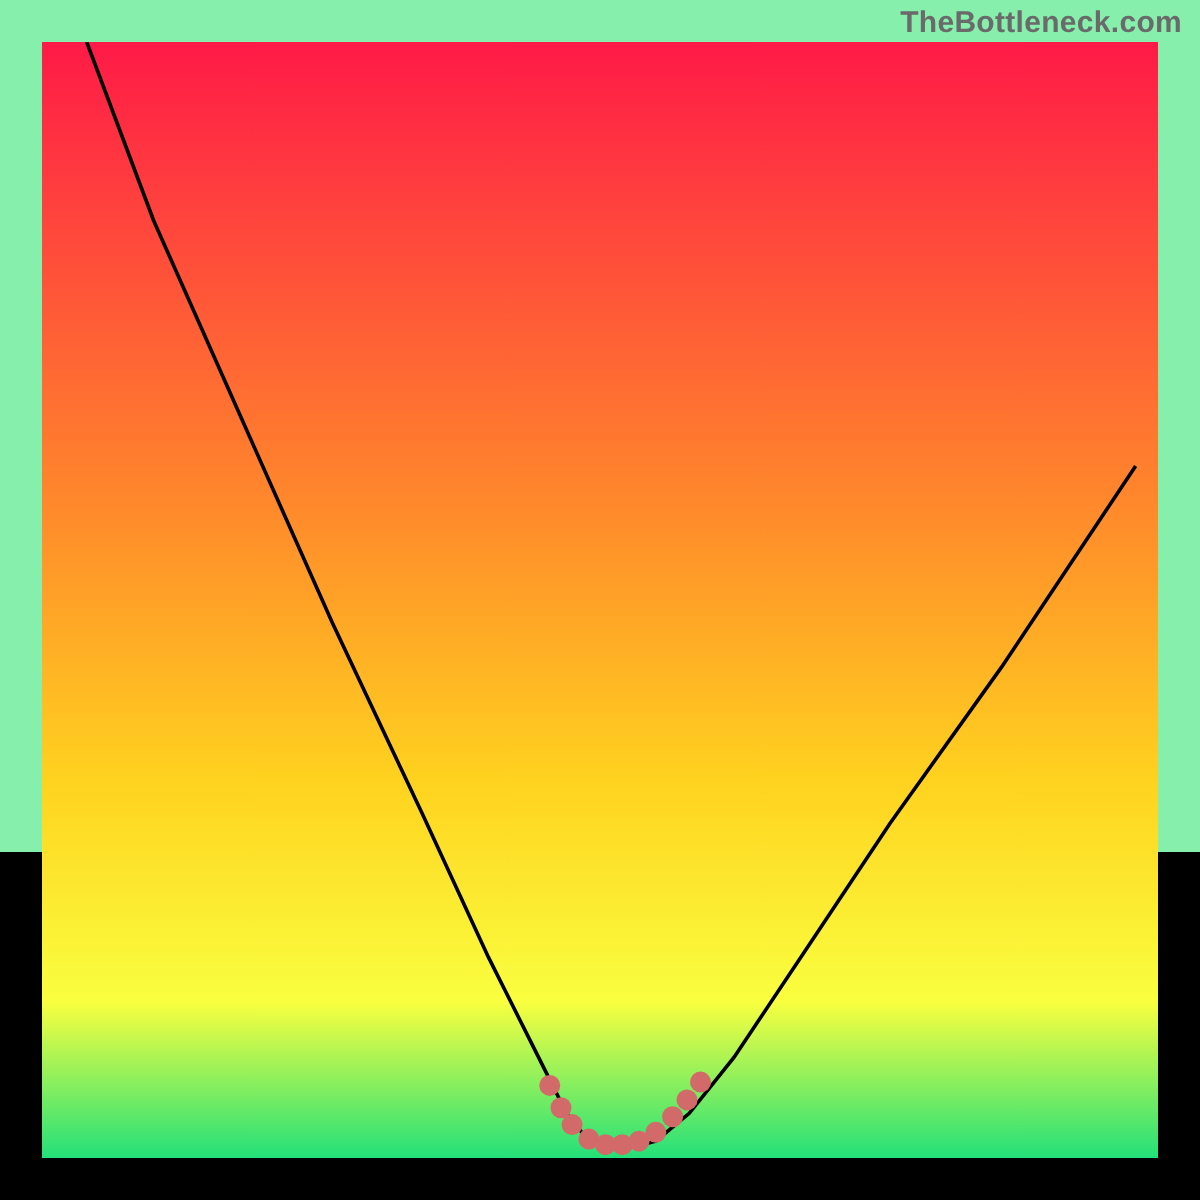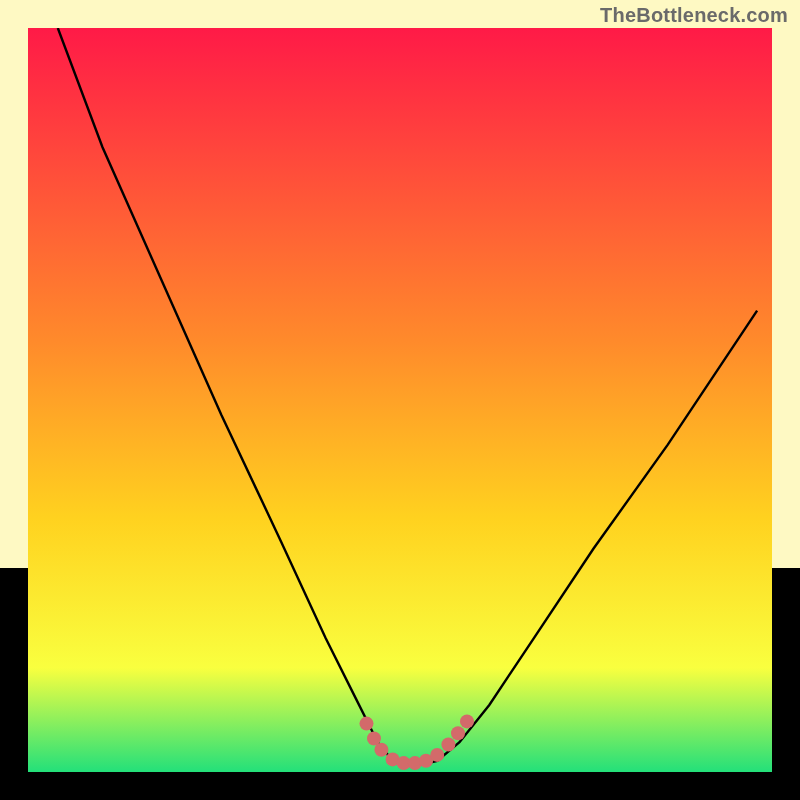--- a/index.html
+++ b/index.html
@@ -10,21 +10,21 @@
     background: #000;
     overflow: hidden;
     font-family: Arial, Helvetica, sans-serif;
   }
   .frame {
     position: absolute;
     left: 0;
     top: 0;
     width: 800px;
     height: 568px;
-    background: #fef9c3;
+    background: #86efac;
   }
   .watermark {
     position: absolute;
     top: 4px;
     right: 12px;
     color: #6a6a6a;
     font-size: 20px;
     font-weight: 600;
     letter-spacing: 0.2px;
   }

